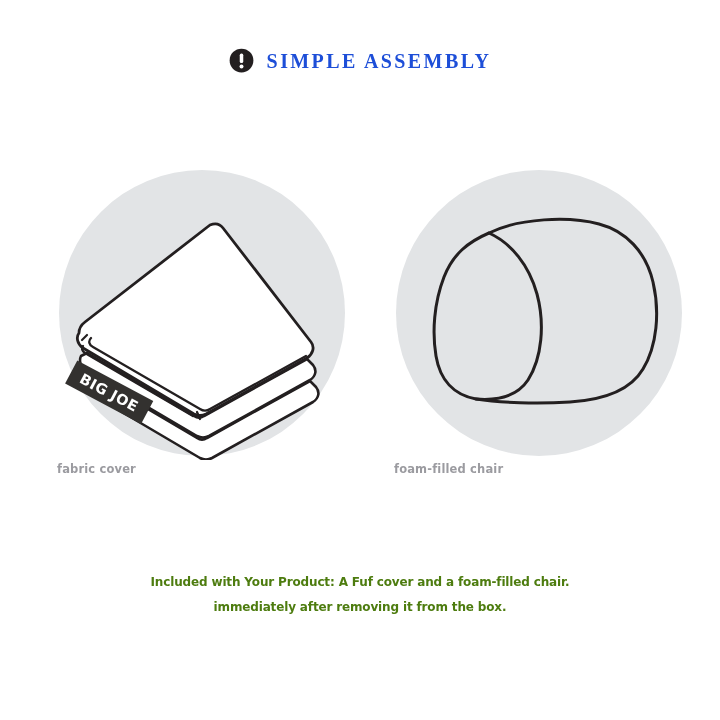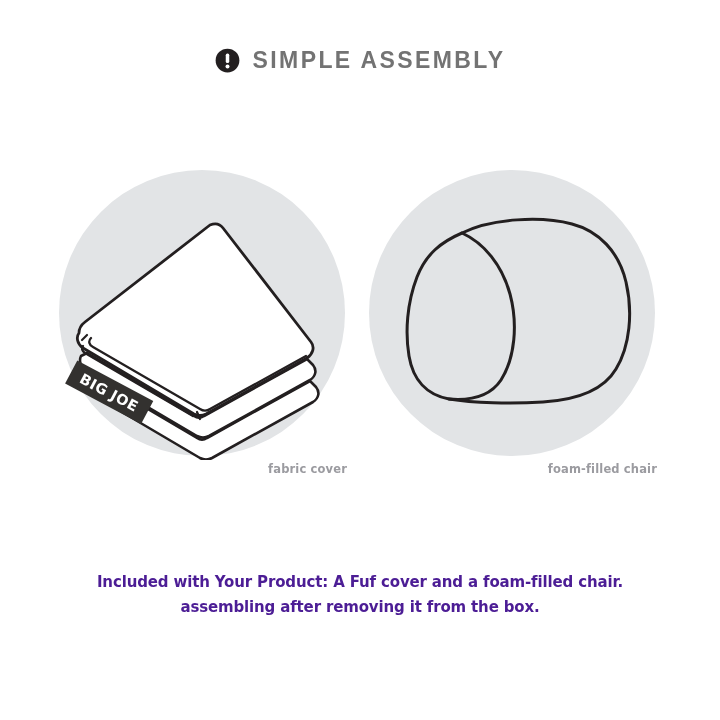--- a/index.html
+++ b/index.html
@@ -33,80 +33,80 @@
     justify-content: center;
     gap: 13px;
   }
   .alert-icon {
     width: 25px;
     height: 25px;
     flex: 0 0 auto;
     display: block;
   }
   .header-title {
-    font-family: Liberation Sans, sans-serif;
-    font-size: 23px;
+    font-family: Liberation Serif, serif;
+    font-size: 20px;
     font-weight: bold;
     letter-spacing: 2.4px;
-    color: #737373;
+    color: #1d4ed8;
     white-space: nowrap;
     line-height: 1;
     text-transform: uppercase;
   }
 
   
   .panels {
     position: absolute;
     top: 170px;
     left: 0;
     width: 720px;
     height: 320px;
   }
   .panel {
     position: absolute;
     top: 0;
     width: 290px;
     height: 320px;
   }
   .panel-left  { left: 57px; }
-  .panel-right { left: 367px; }
+  .panel-right { left: 394px; }
 
   .panel-art {
     display: block;
     width: 290px;
     height: 290px;
   }
 
   .panel-caption {
     position: absolute;
     top: 293px;
     left: 0;
     width: 290px;
-    text-align: right;
+    text-align: left;
     font-family: "DejaVu Sans", sans-serif;
     font-size: 11.5px;
     font-weight: bold;
     color: #9b9ba0;
     letter-spacing: 0.15px;
     line-height: 1.2;
   }
 
   
   .footer-copy {
     position: absolute;
     top: 570px;
     left: 0;
     width: 720px;
     text-align: center;
   }
   .footer-line {
     font-family: "DejaVu Sans", sans-serif;
-    font-size: 15px;
+    font-size: 12px;
     font-weight: bold;
-    color: #4c1d95;
+    color: #4d7c0f;
     line-height: 24.5px;
     letter-spacing: -0.15px;
     white-space: nowrap;
   }
 </style>
 </head>
 <body>
 
 <div id="infographic">
 
@@ -207,16 +207,16 @@
                    C 124 225 106 231 82 229" fill="none" stroke="#231f20" stroke-width="3" stroke-linecap="round"></path>
         </g>
       </svg>
       <div class="panel-caption">foam-filled chair</div>
     </div>
 
   </div>
 
   <div class="footer-copy">
     <div class="footer-line">Included with Your Product: A Fuf cover and a foam-filled chair.</div>
-    <div class="footer-line">assembling after removing it from the box.</div>
+    <div class="footer-line">immediately after removing it from the box.</div>
   </div>
 
 </div>
 
 </body></html>

